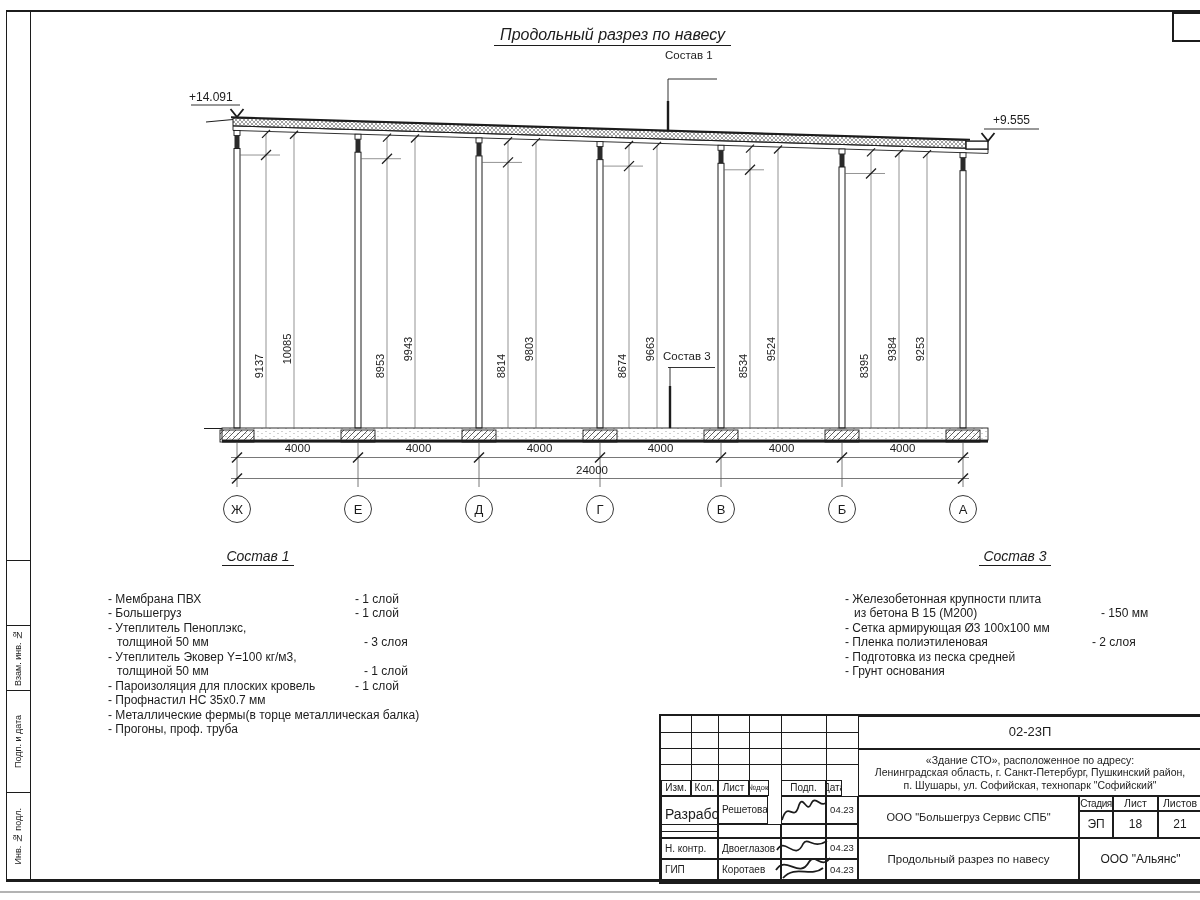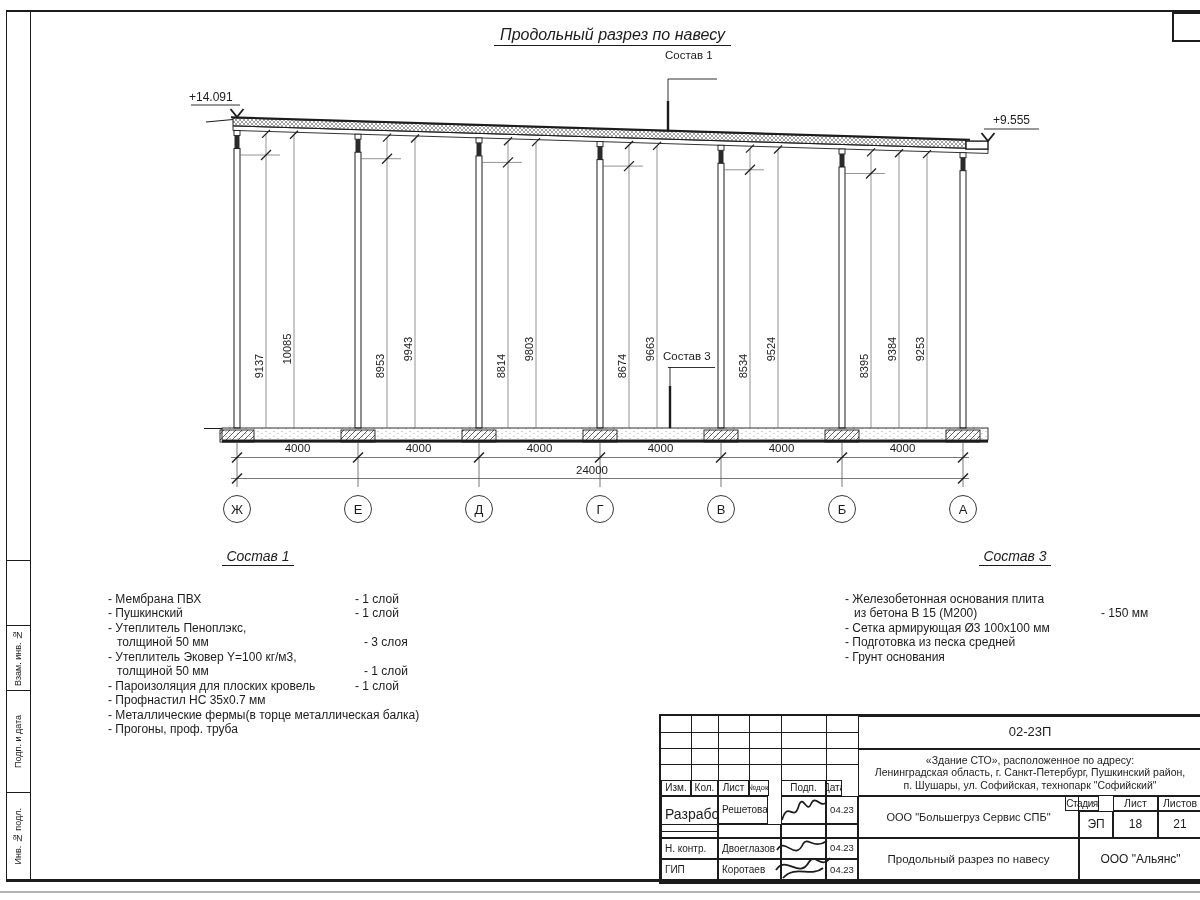--- a/index.html
+++ b/index.html
@@ -240,21 +240,21 @@
   <div class="elev" style="left:993px;top:113px">+9.555</div>
 
   <div class="list" id="list1" style="left:108px;top:549px;width:400px">
     <div class="hd" style="width:300px"><span>Состав 1</span></div>
     <div class="rows">
         <div class="lrow">
           <span class="nm">- Мембрана ПВХ</span>
           <span class="qt">- 1 слой</span>
         </div>
         <div class="lrow">
-          <span class="nm">- Пушкинский</span>
+          <span class="nm">- Большегруз</span>
           <span class="qt">- 1 слой</span>
         </div>
         <div class="lrow">
           <span class="nm">- Утеплитель Пеноплэкс,</span>
           <span class="qt"></span>
         </div>
         <div class="lrow">
           <span class="nm ind">толщиной 50 мм</span>
           <span class="qt">- 3 слоя</span>
         </div>
@@ -281,30 +281,34 @@
         <div class="lrow">
           <span class="nm">- Прогоны, проф. труба</span>
           <span class="qt"></span>
         </div>
       </div>
   </div>
   <div class="list" id="list3" style="left:845px;top:549px;width:352px">
     <div class="hd" style="width:340px"><span>Состав 3</span></div>
     <div class="rows">
         <div class="lrow">
-          <span class="nm">- Железобетонная  основания плита</span>
+          <span class="nm">- Железобетонная  крупности плита</span>
           <span class="qt"></span>
         </div>
         <div class="lrow">
           <span class="nm ind">из бетона В 15 (М200)</span>
           <span class="qt">- 150 мм</span>
         </div>
         <div class="lrow">
           <span class="nm">- Сетка армирующая Ø3 100х100 мм</span>
           <span class="qt"></span>
+        </div>
+        <div class="lrow">
+          <span class="nm">- Пленка полиэтиленовая</span>
+          <span class="qt">-  2 слоя</span>
         </div>
         <div class="lrow">
           <span class="nm">- Подготовка из песка средней</span>
           <span class="qt"></span>
         </div>
         <div class="lrow">
           <span class="nm">- Грунт основания</span>
           <span class="qt"></span>
         </div>
       </div>
@@ -339,21 +343,21 @@
     <div class="cell" style="left:120px;top:143px;width:45px;height:22px"></div>
     <div class="cell" style="left:165px;top:143px;width:32px;height:22px;font-size:9.5px">04.23</div>
 
     <div class="cell" style="left:197px;top:0;width:344px;height:33px;font-size:13px">02-23П</div>
     <div class="cell" style="left:197px;top:33px;width:344px;height:47px;font-size:10.5px;flex-direction:column">
       <div>«Здание СТО», расположенное по адресу:</div>
       <div>Ленинградская область, г. Санкт-Петербург, Пушкинский район,</div>
       <div>п. Шушары, ул. Софийская, технопарк "Софийский"</div>
     </div>
     <div class="cell" style="left:197px;top:80px;width:221px;height:42px;font-size:11px">ООО "Большегруз Сервис СПБ"</div>
-    <div class="cell" style="left:404px;top:80px;width:34px;height:15px;font-size:10px;letter-spacing:-0.4px">Стадия</div>
+    <div class="cell" style="left:418px;top:80px;width:34px;height:15px;font-size:10px;letter-spacing:-0.4px">Стадия</div>
     <div class="cell" style="left:452px;top:80px;width:45px;height:15px;font-size:10.5px">Лист</div>
     <div class="cell" style="left:497px;top:80px;width:44px;height:15px;font-size:10.5px">Листов</div>
     <div class="cell" style="left:418px;top:95px;width:34px;height:27px;font-size:12px">ЭП</div>
     <div class="cell" style="left:452px;top:95px;width:45px;height:27px;font-size:12px">18</div>
     <div class="cell" style="left:497px;top:95px;width:44px;height:27px;font-size:12px">21</div>
     <div class="cell" style="left:197px;top:122px;width:221px;height:43px;font-size:11.5px">Продольный разрез по навесу</div>
     <div class="cell" style="left:418px;top:122px;width:123px;height:43px;font-size:12px">ООО "Альянс"</div>
 
     <svg width="52" height="36" style="position:absolute;left:116px;top:76px;z-index:3">
       <path d="M5 28 C11 7 17 32 22 13 C26 2 30 22 34 12 S44 16 48 11" fill="none" stroke="#1c1c1c" stroke-width="1.7"></path>

